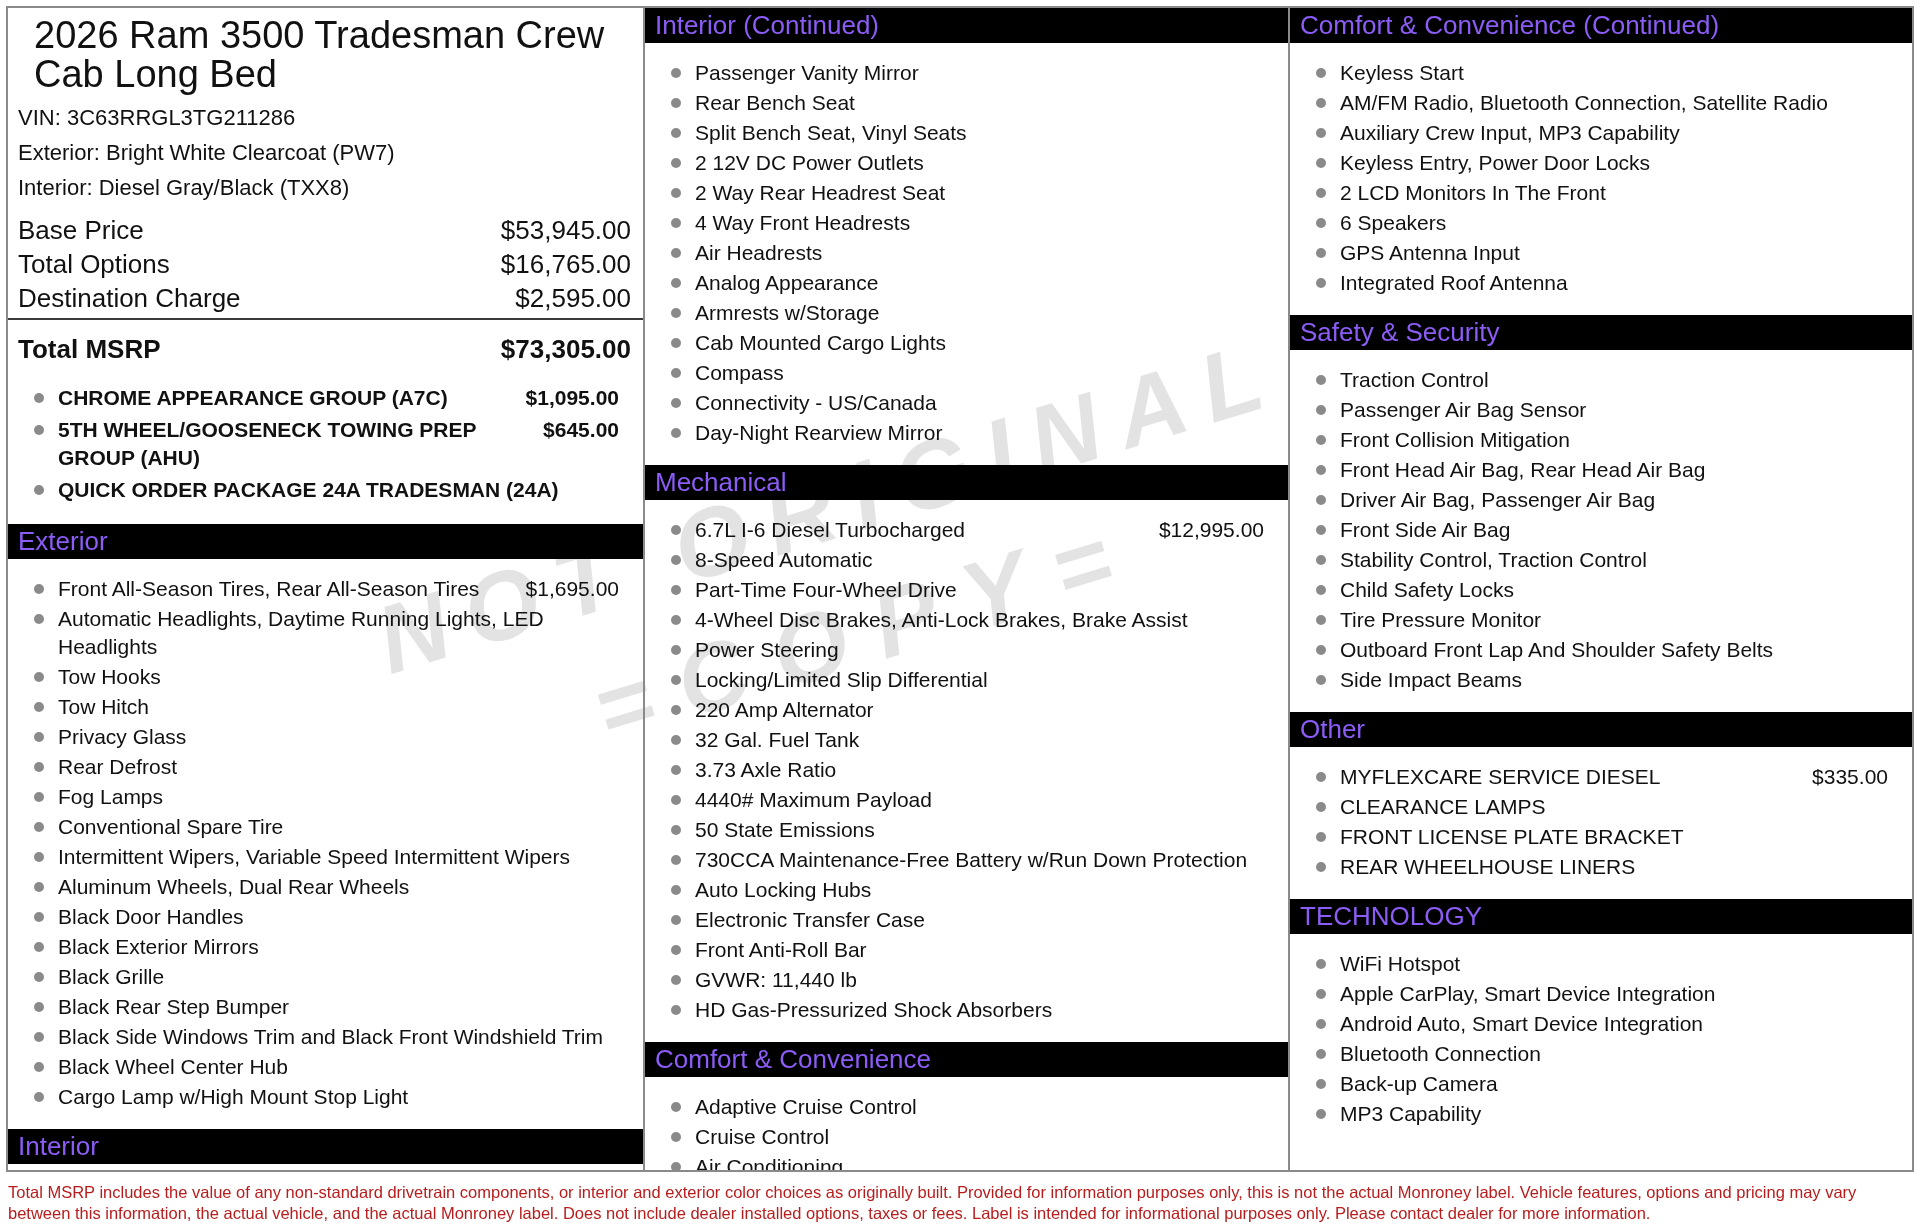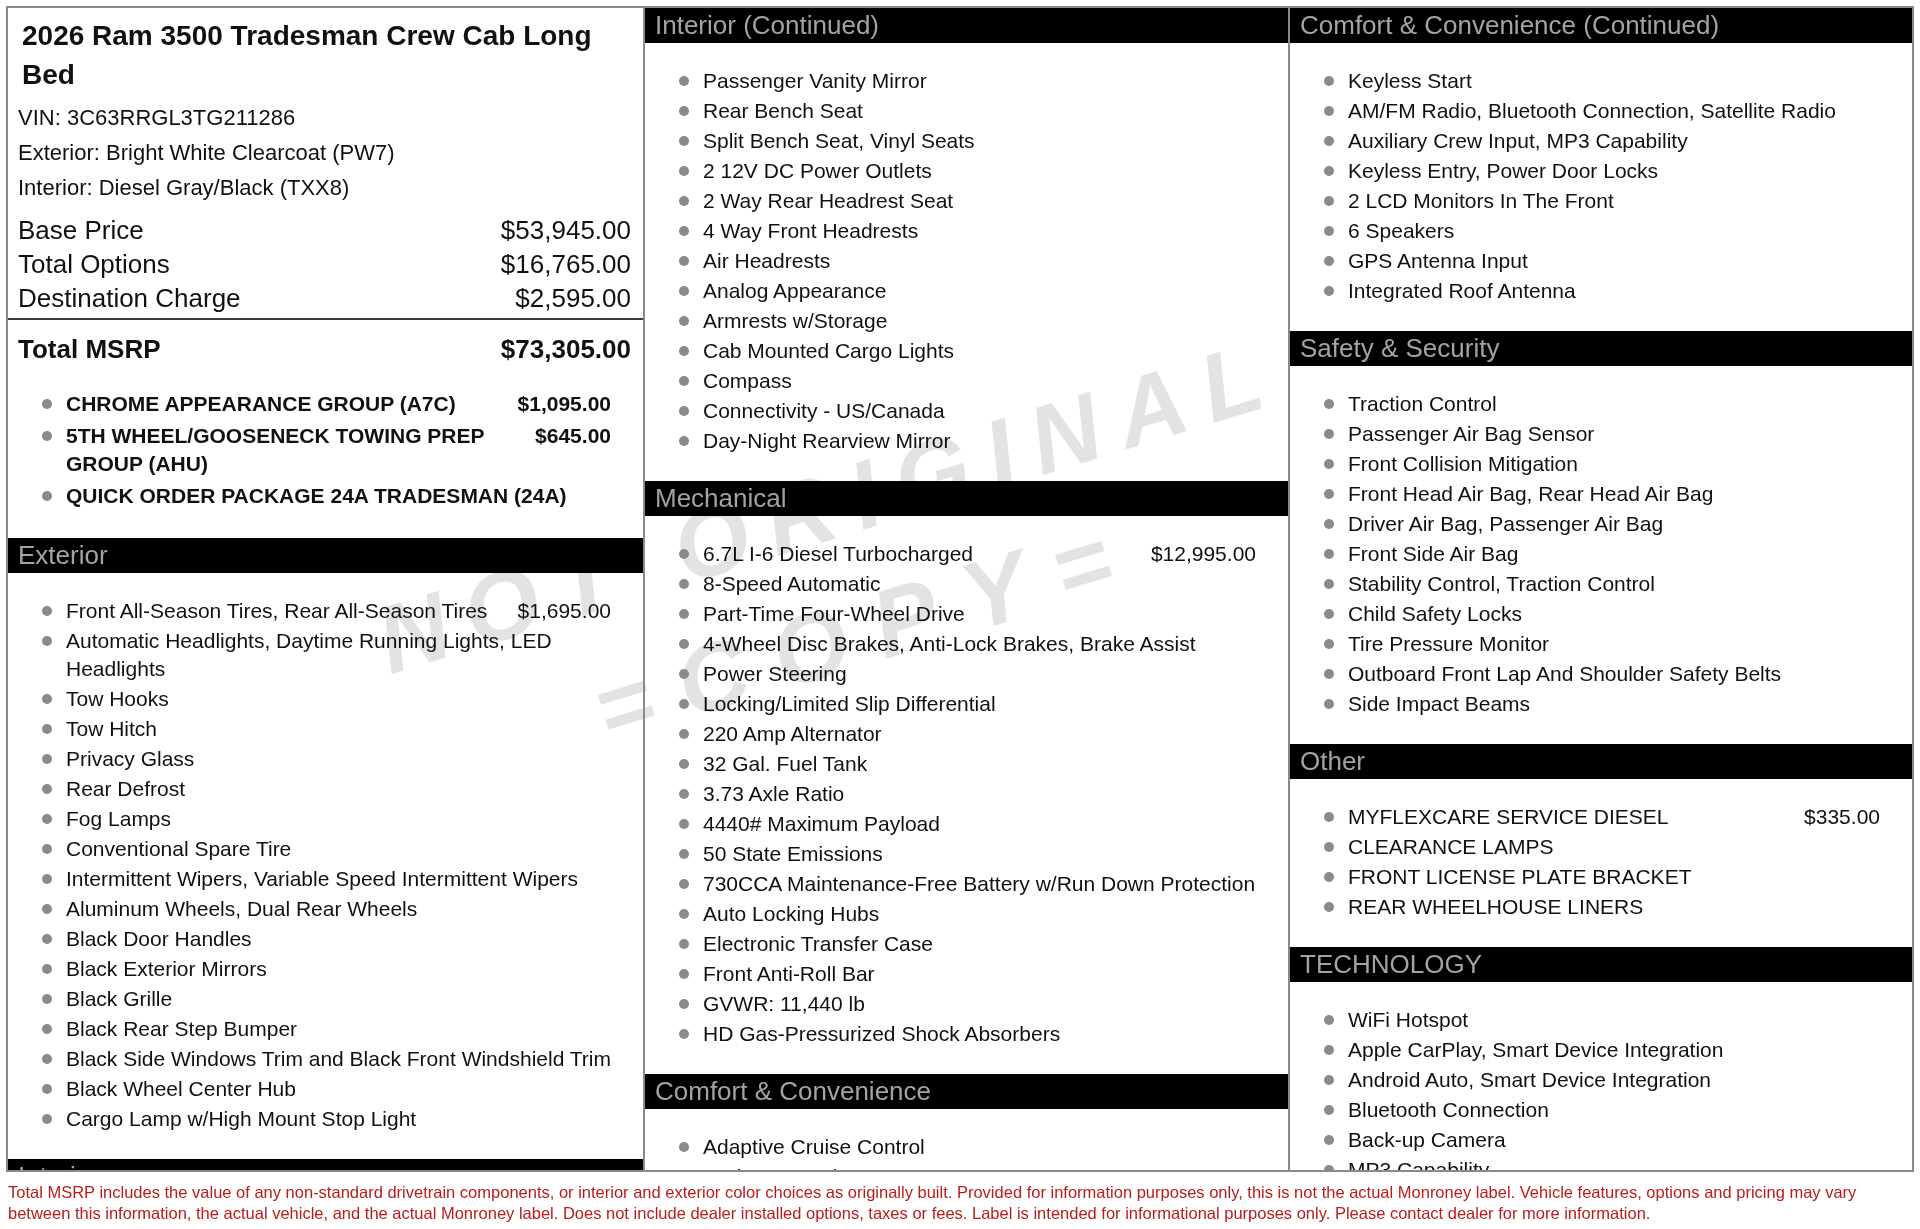--- a/index.html
+++ b/index.html
@@ -33,47 +33,47 @@
   .watermark-line1 { font-size: 96px; letter-spacing: 20px; line-height: 1.35; white-space: nowrap; }
   .watermark-line2 { font-size: 96px; letter-spacing: 30px; line-height: 1.35; white-space: nowrap; }
 
   .col { position: relative; z-index: 1; box-sizing: border-box; overflow: hidden; }
   .col-left   { width: 637px; border-right: 2px solid #8a8a8a; }
   .col-middle { width: 645px; border-right: 2px solid #8a8a8a; }
   .col-right  { flex: 1; }
 
   .vehicle-header { padding: 8px 12px 0 10px; }
   .vehicle-title {
-    margin: 0 0 6px 4px;
-    font-size: 28px; line-height: 39px; font-weight: bold;
+    margin: 0 0 6px 16px;
+    font-size: 38px; line-height: 39px; font-weight: normal;
     max-width: 585px;
   }
   .info-line { font-size: 22px; line-height: 35px; }
 
   .pricing { margin-top: 8px; margin-bottom: 10px; }
   .price-row {
     display: flex; justify-content: space-between;
     font-size: 26px; line-height: 34px;
     padding: 0 12px 0 10px;
   }
   .price-row.total {
     font-weight: bold;
     border-top: 2px solid #3a3a3a;
     margin-top: 3px; padding-top: 12px;
   }
 
   .section-bar {
-    background: #000000; color: #a3a3a3;
+    background: #000000; color: #8b5cf6;
     font-size: 26px; line-height: 35px; height: 35px;
     padding-left: 10px;
     overflow: hidden; white-space: nowrap;
   }
   .feature-list {
     list-style: none;
-    margin: 16px; padding: 8px 0 8px 0;
+    margin: 8px; padding: 8px 0 8px 0;
   }
   .feature-item {
     position: relative;
     display: flex; align-items: flex-start;
     padding: 0 16px 0 42px;
     font-size: 21px; line-height: 28px;
     margin-bottom: 2px;
   }
   .bullet {
     position: absolute; left: 18px; top: 9px;

